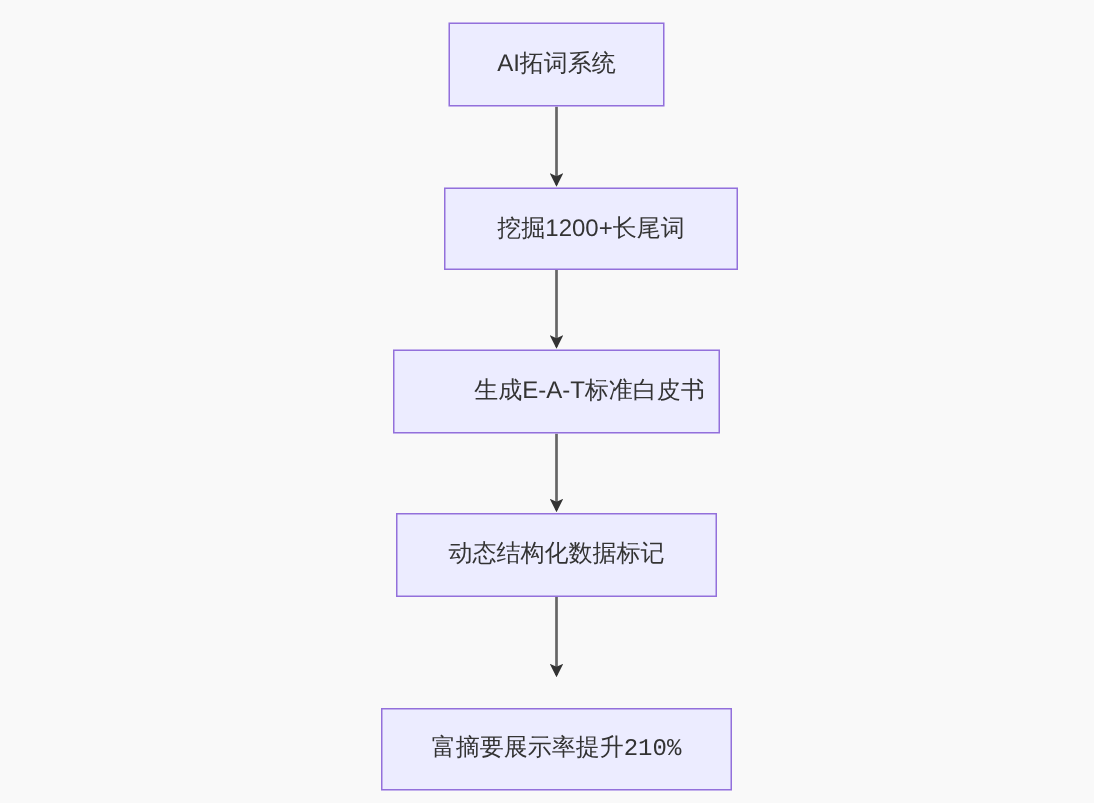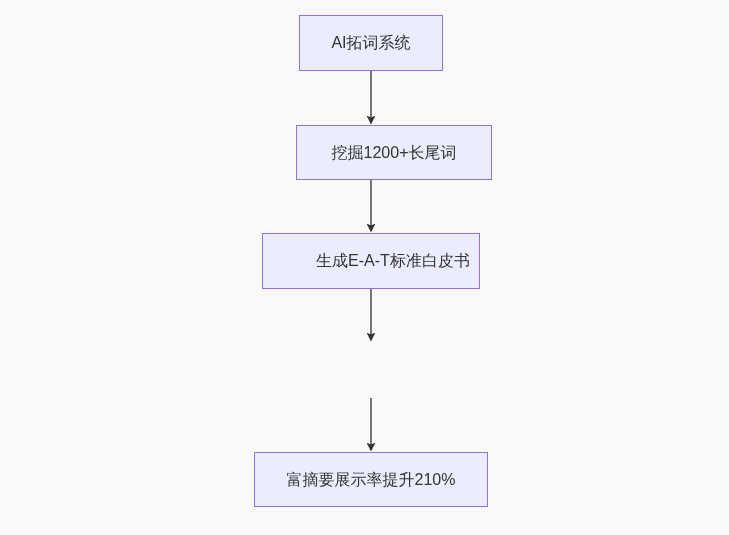--- a/index.html
+++ b/index.html
@@ -41,21 +41,21 @@
     justify-content: center;
     text-align: center;
     white-space: nowrap;
     line-height: 1.2;
   }
   
   .n0 { left: 299px; top: 15px;  width: 144px; height: 56px; }
   .n1 { left: 273px; top: 125px; width: 196px; height: 55px; margin-left: 23px; }
   .n2 { left: 262px; top: 233px; width: 218px; height: 56px; padding-left: 44px; }
   .n3 { left: 264px; top: 342px; width: 214px; height: 56px; }
-  .n4 { left: 254px; top: 452px; width: 234px; height: 55px; }
+  .n4 { left: 254px; top: 472px; width: 234px; height: 55px; font-family: Liberation Mono, monospace; }
 </style>
 </head>
 <body>
 
 <div class="flowchart">
 
   <svg class="edges-svg" width="729" height="535" viewBox="0 0 729 535" xmlns="http://www.w3.org/2000/svg">
     <defs>
       <marker id="arrowhead" markerWidth="9" markerHeight="9" refX="7.5" refY="4.5" orient="auto" markerUnits="userSpaceOnUse">
         <path d="M0,0 L9,4.5 L0,9 L2,4.5 Z" fill="#333333"></path>
@@ -72,18 +72,21 @@
   </div>
 
   <div class="node n1">
     <span>挖掘1200+长尾词</span>
   </div>
 
   <div class="node n2">
     <span>生成E-A-T标准白皮书</span>
   </div>
 
+  <div class="node n3">
+    <span>动态结构化数据标记</span>
+  </div>
 
   <div class="node n4">
     <span>富摘要展示率提升210%</span>
   </div>
 
 </div>
 
 </body></html>

